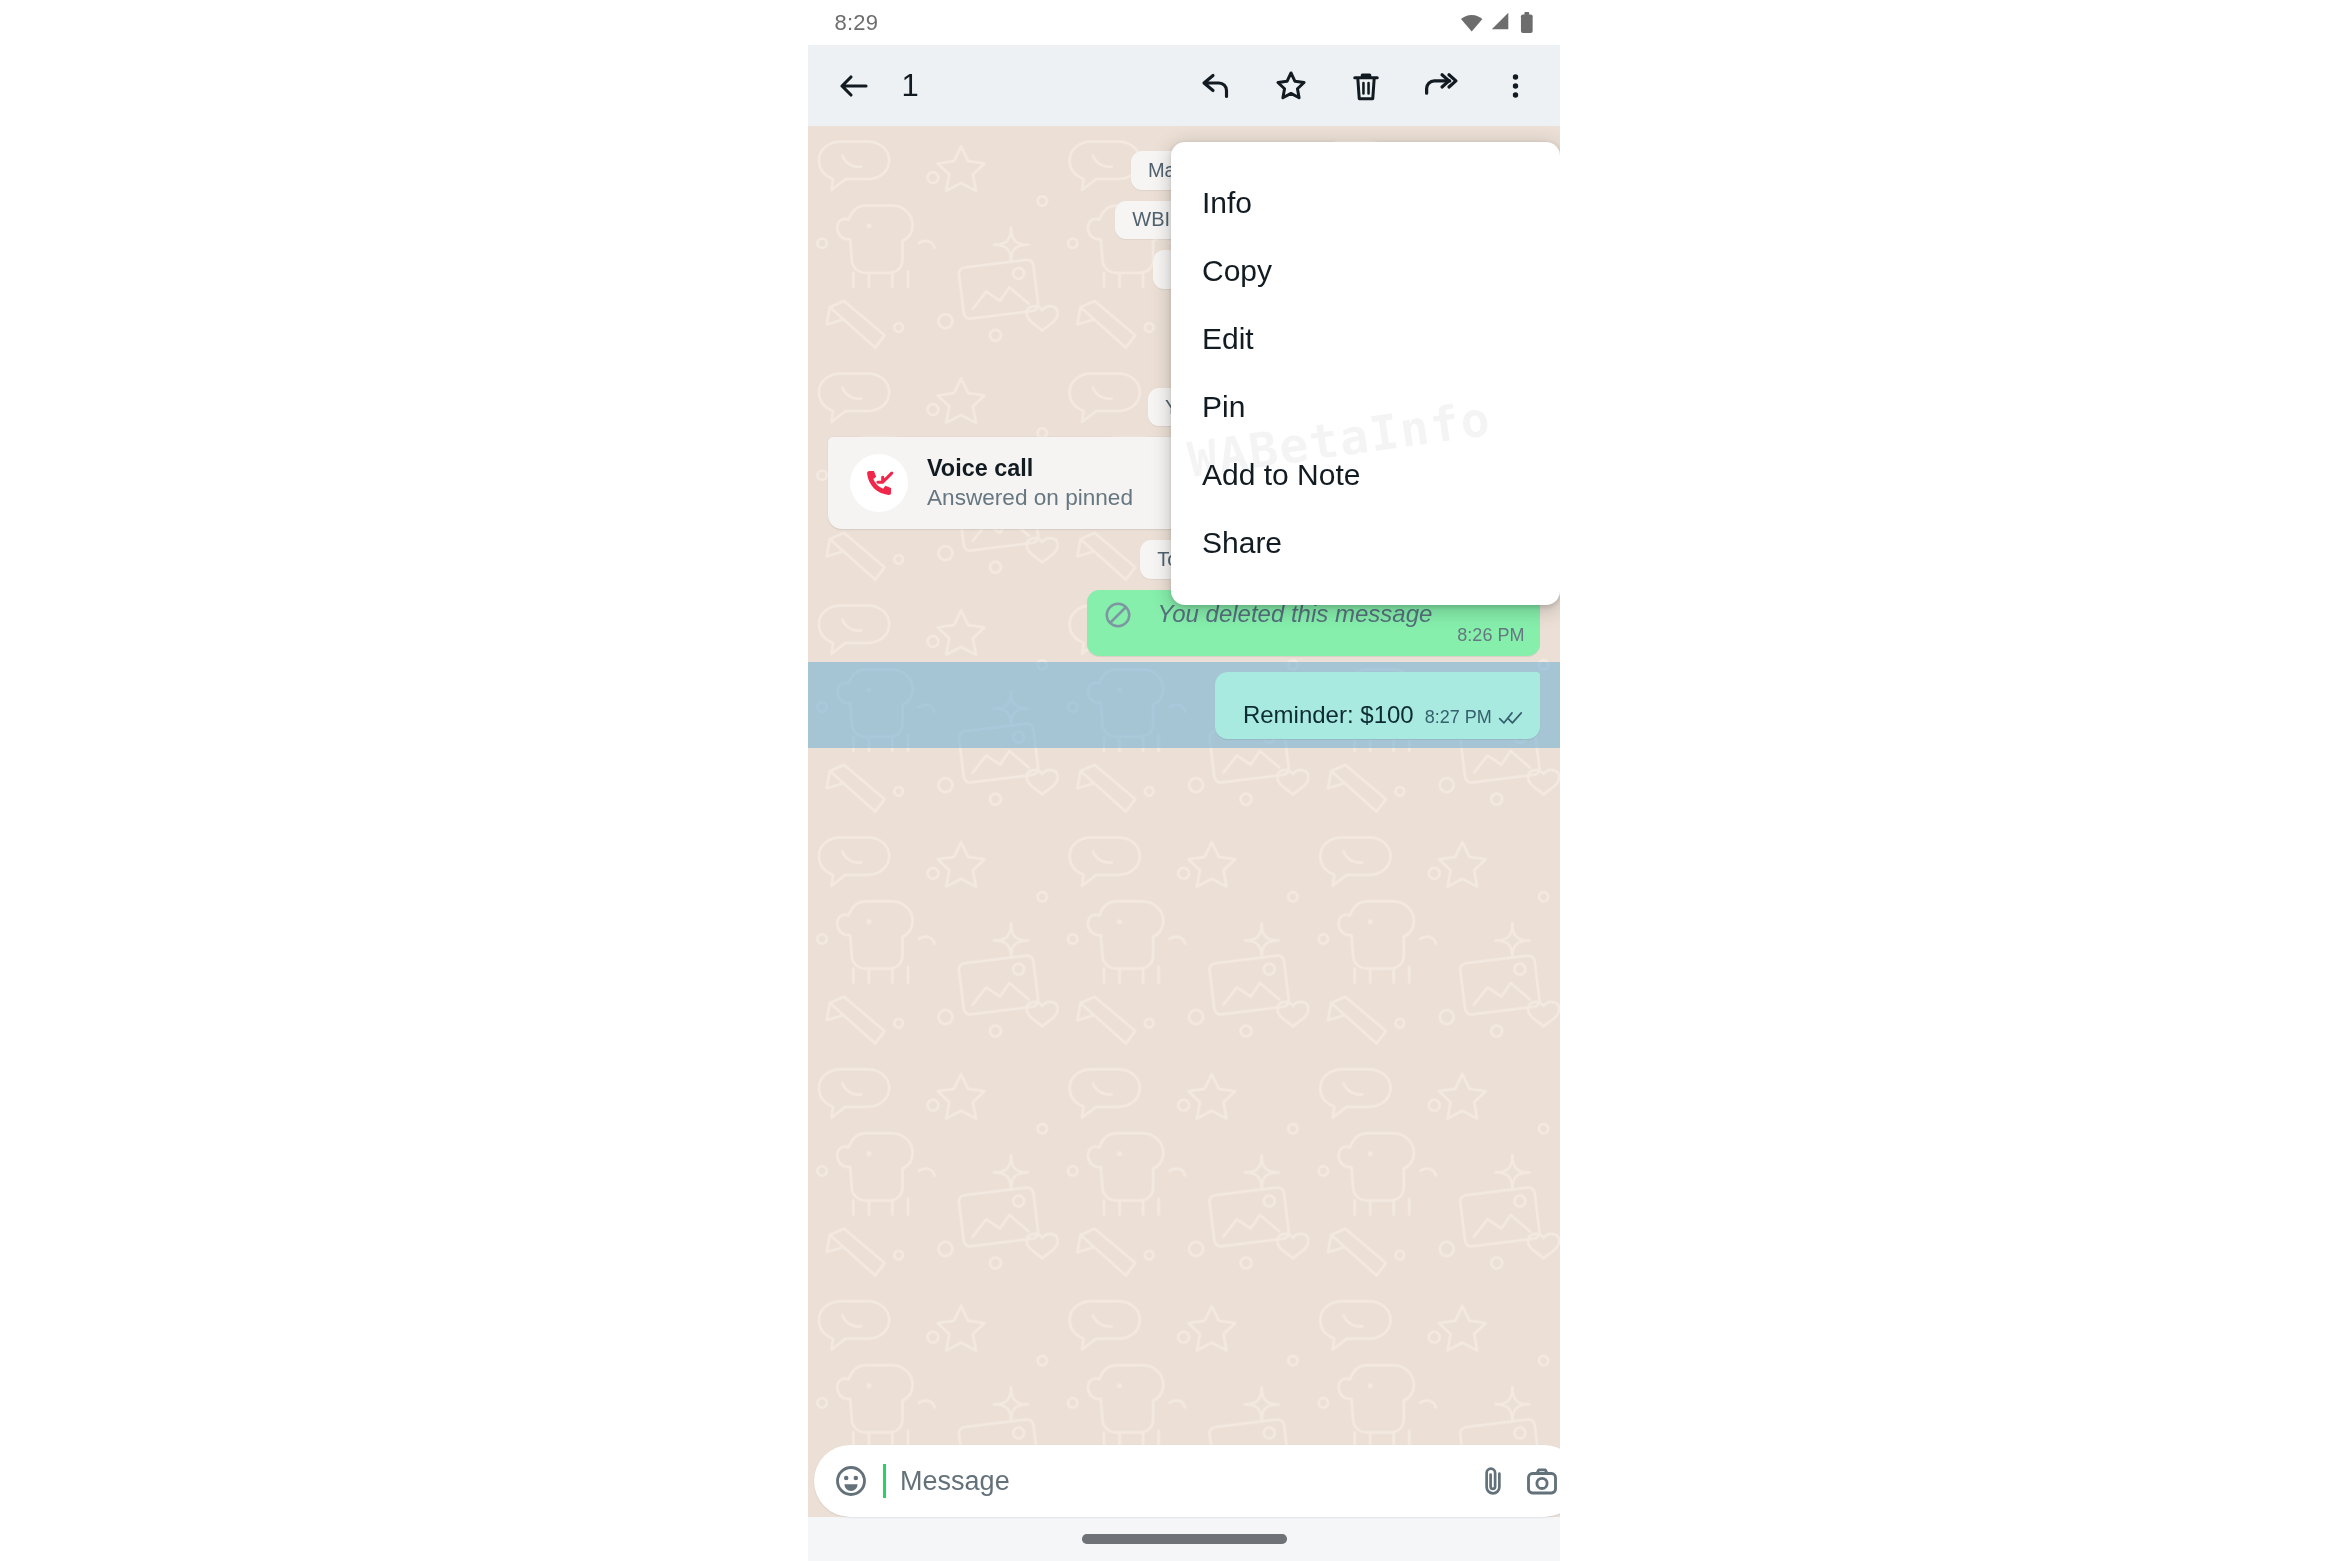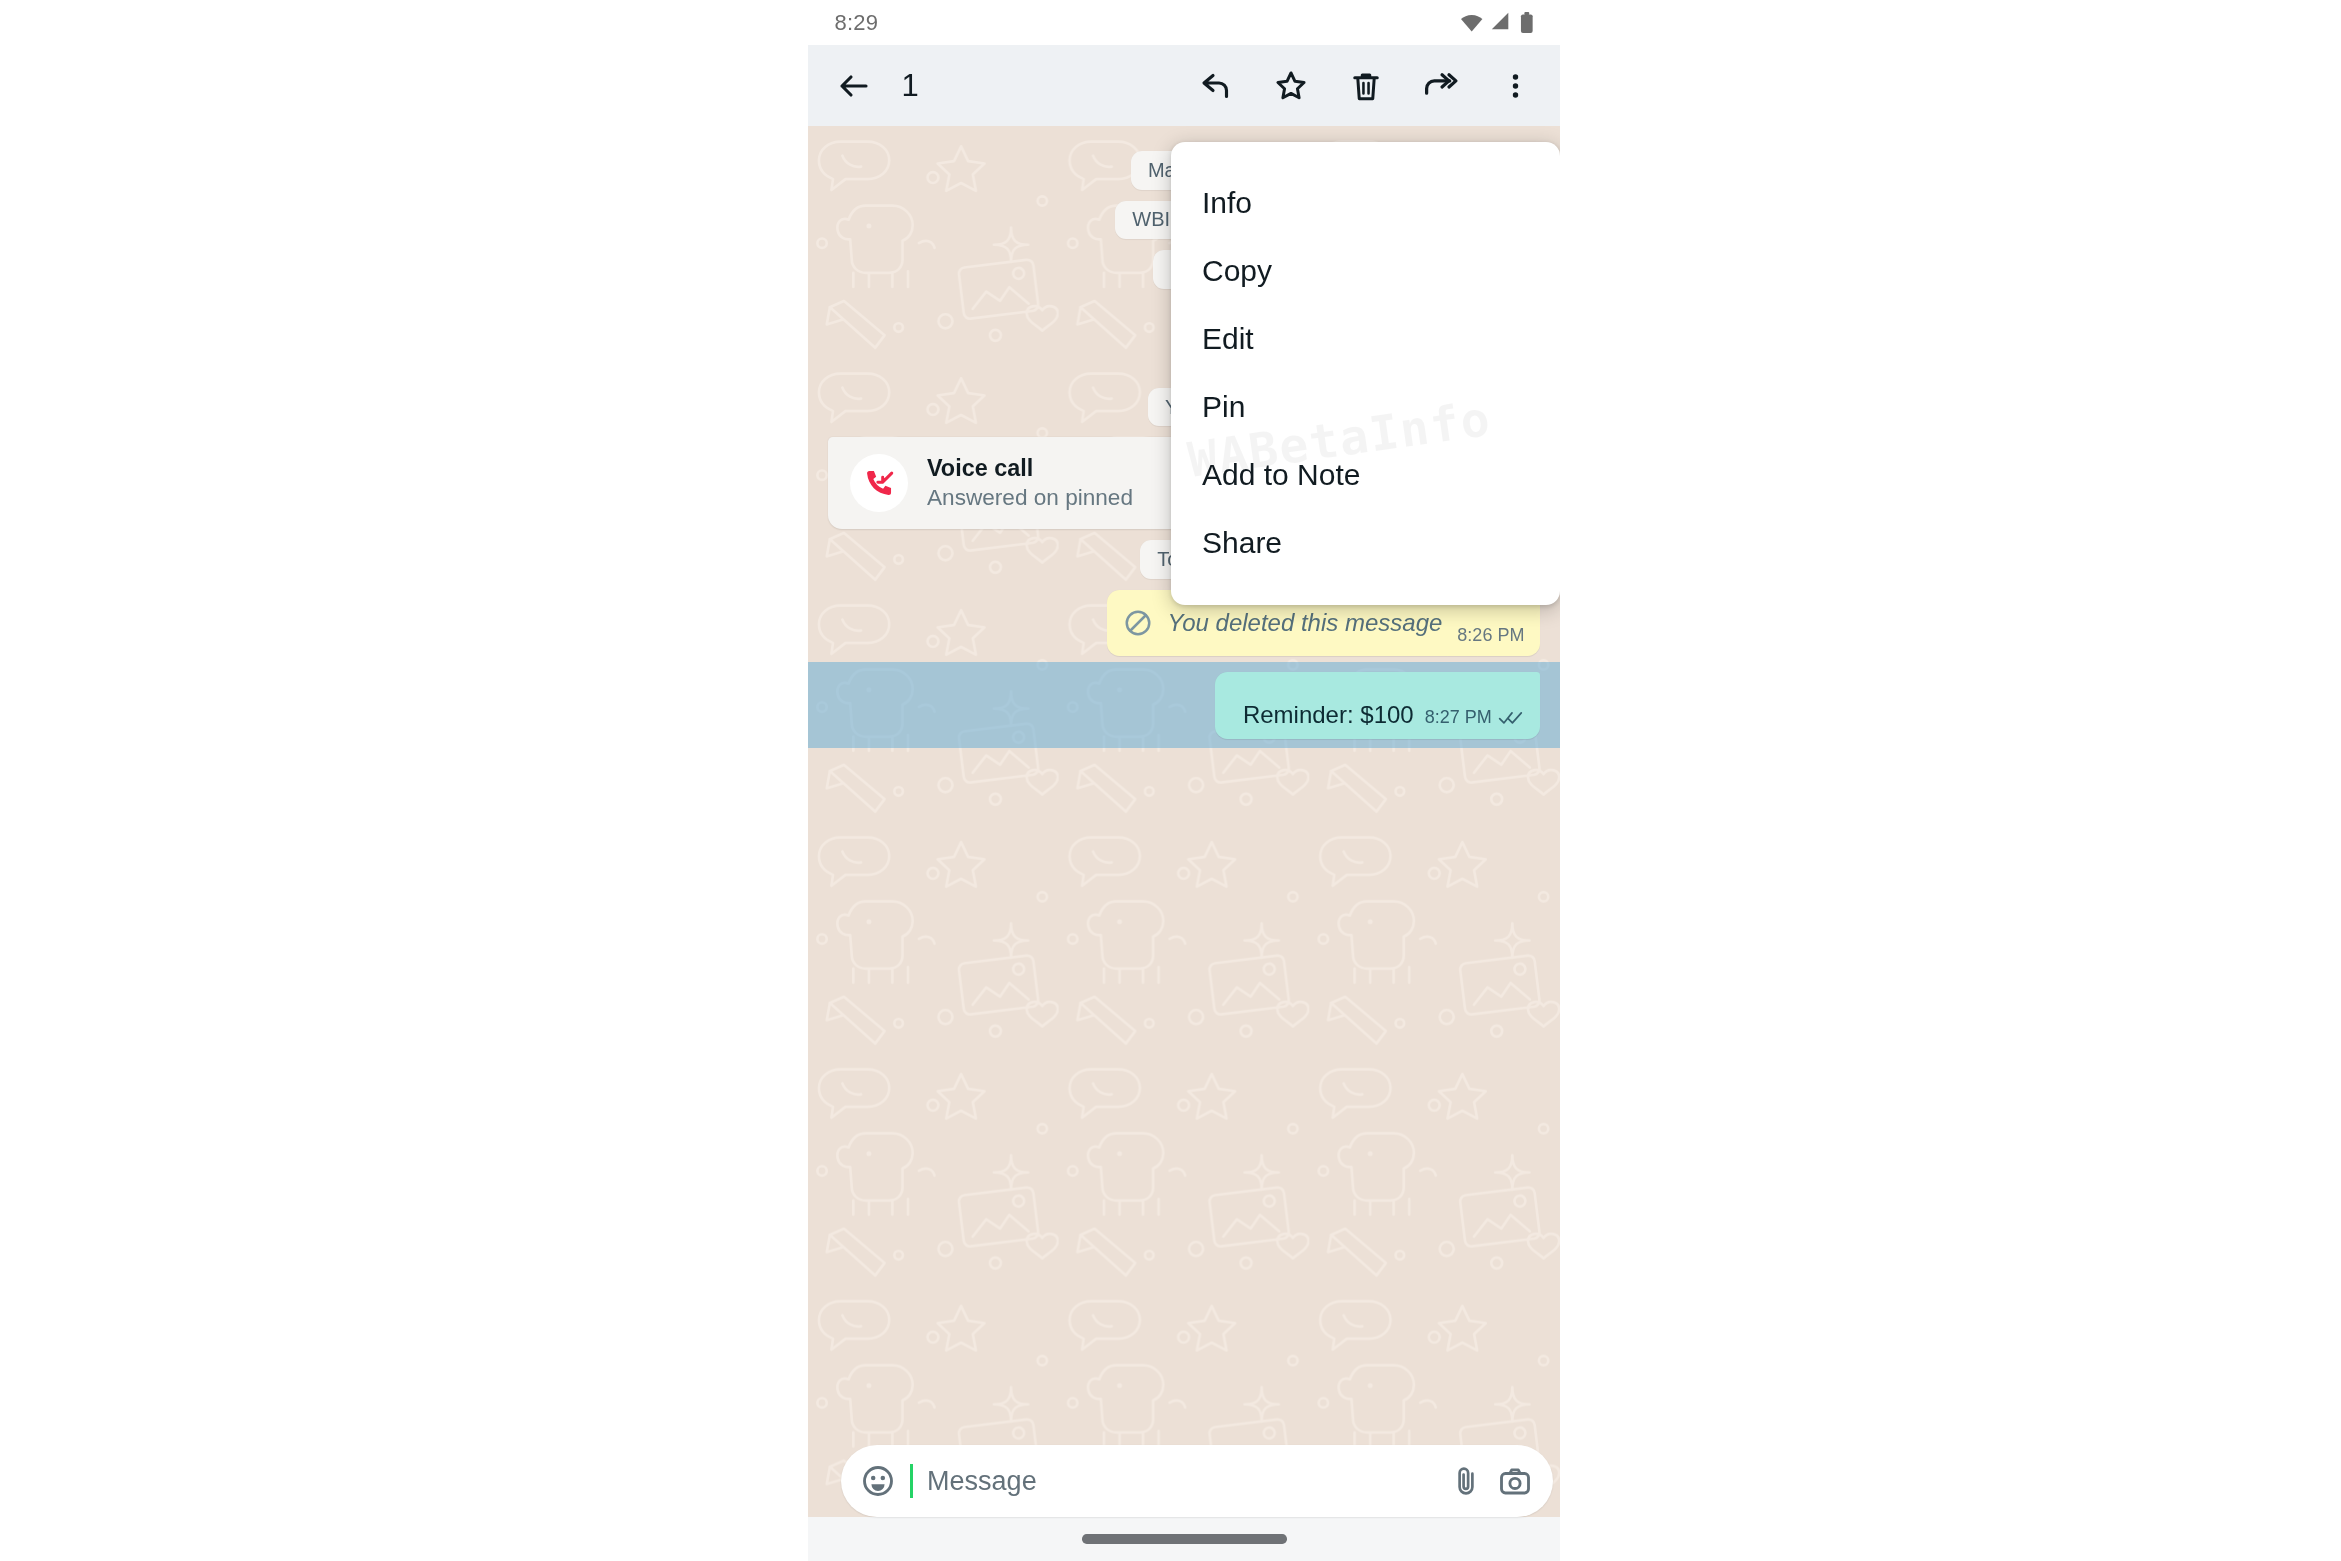--- a/index.html
+++ b/index.html
@@ -91,22 +91,22 @@
   .callavatar {
     width: 58px; height: 58px; border-radius: 50%;
     background:#ffffff; display:flex; align-items:center; justify-content:center;
     flex: 0 0 auto;
   }
   .calltitle { font-size:23.4px; font-weight:700; color:#111b21; }
   .callsub { font-size:22.6px; color:#667781; margin-top:3.1px; white-space:nowrap; }
 
   
   .deleted {
-    display:inline-flex; align-items:center; gap: 15px;
-    background:#fef9c3; border-radius:12.5px; border-top-right-radius:3.1px;
+    display:inline-flex; align-items:flex-start; gap: 25px;
+    background:#86efac; border-radius:12.5px; border-top-right-radius:3.1px;
     padding: 10px 15.6px;
     box-shadow: 0 0.8px 0.8px rgba(0,0,0,.08);
   }
   .deleted .txt { font-size:24px; font-style: italic; color:#55707c; }
 
   
   .selrow {
     position:relative; width:100%;
     background: rgba(107,175,214,.55);
     padding: 9.4px 20px; margin-top: 1.6px;
@@ -151,21 +151,21 @@
     color: rgba(255,255,255,.55);
     transform: rotate(-8deg);
     pointer-events:none; white-space:nowrap; z-index:2;
     font-family: "DejaVu Sans Mono", monospace;
   }
 
   
   .composer {
     position:absolute; left:0; bottom: 44px; width: 864px;
     display:flex; align-items:center; gap: 14px;
-    padding: 0 33px; z-index: 5; margin-top: 37px;
+    padding: 0 6px; z-index: 5; margin-top: 37px;
   }
   .inputpill {
     flex: 1; height: 72px; background:#ffffff; border-radius: 36px;
     display:flex; align-items:center; padding: 0 20px 0 19px; gap: 14px;
     box-shadow: 0 0.8px 1.6px rgba(0,0,0,.10);
   }
   .caret { width:3.1px; height:34px; background:#25d366; flex:0 0 auto; }
   .placeholder { font-size: 27px; color:#63717a; flex:1; }
   .micfab {
     width: 72px; height: 72px; border-radius: 50%;

